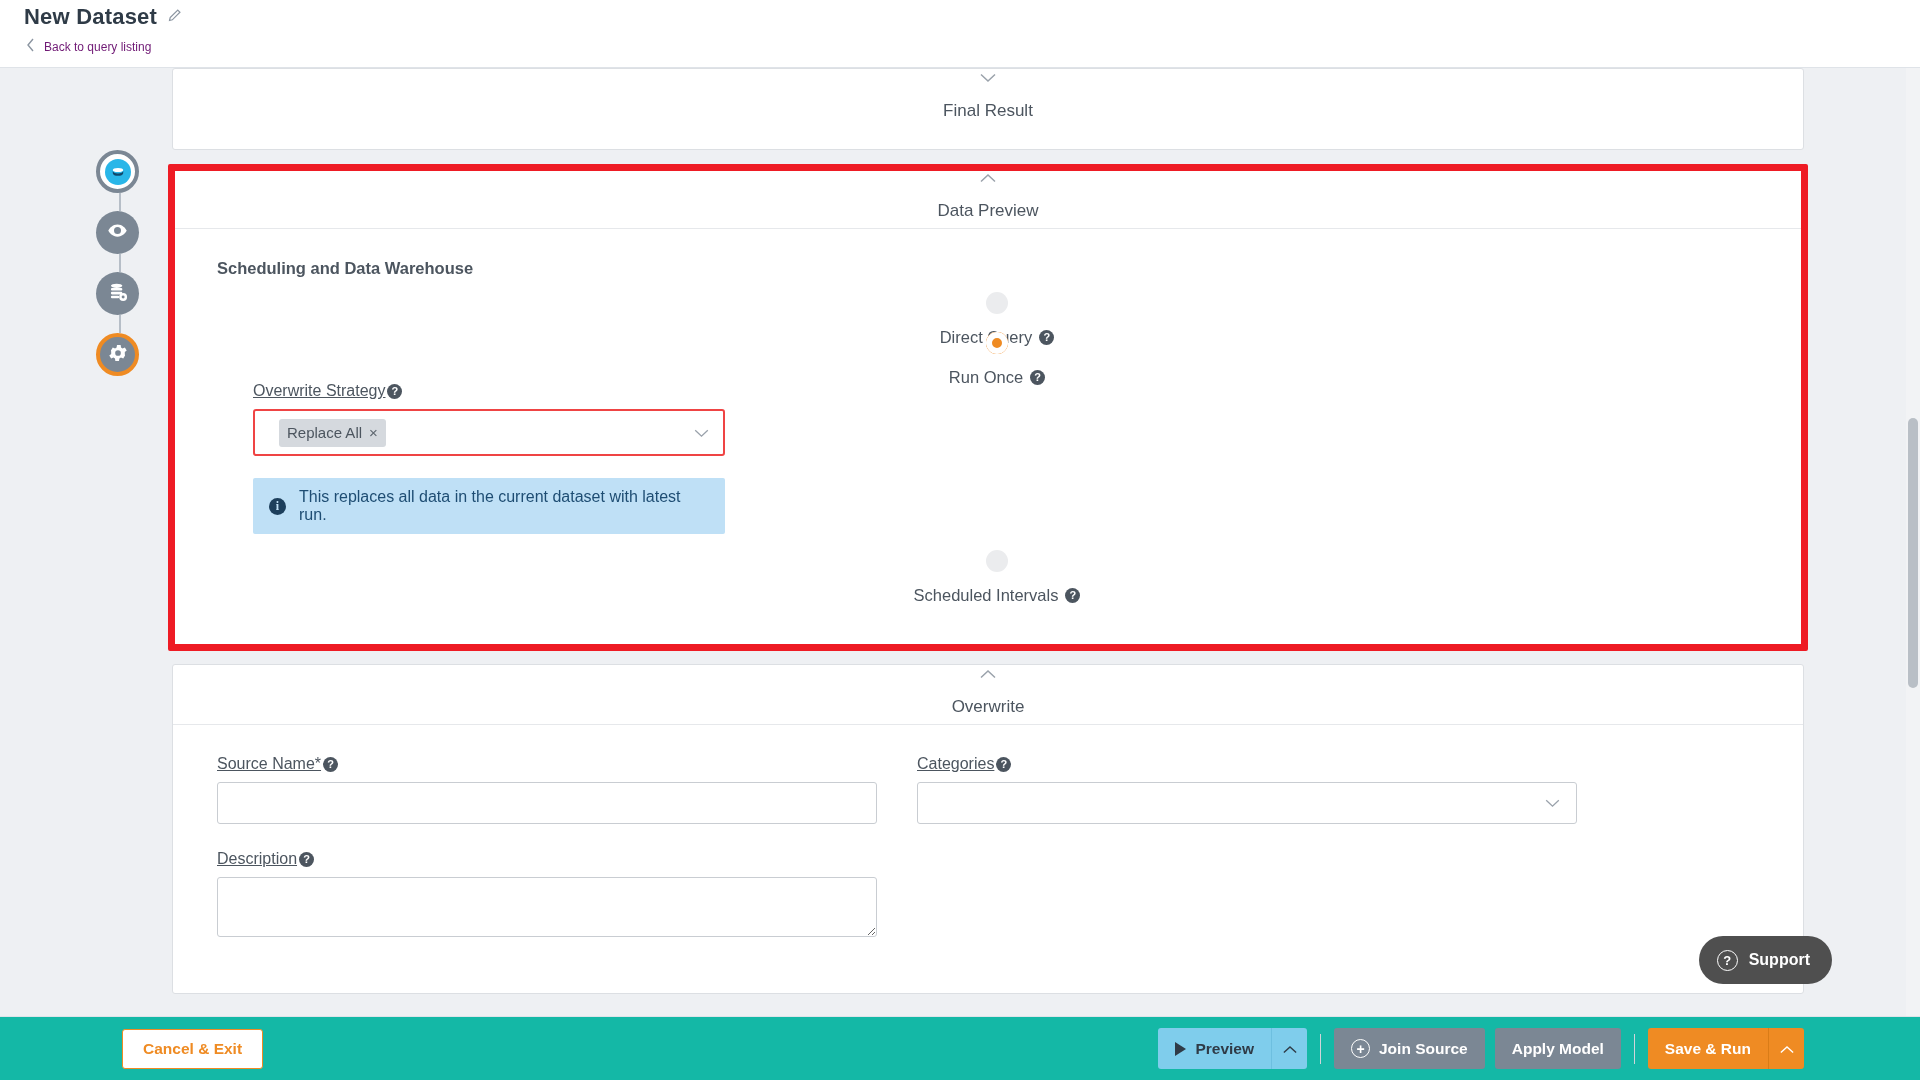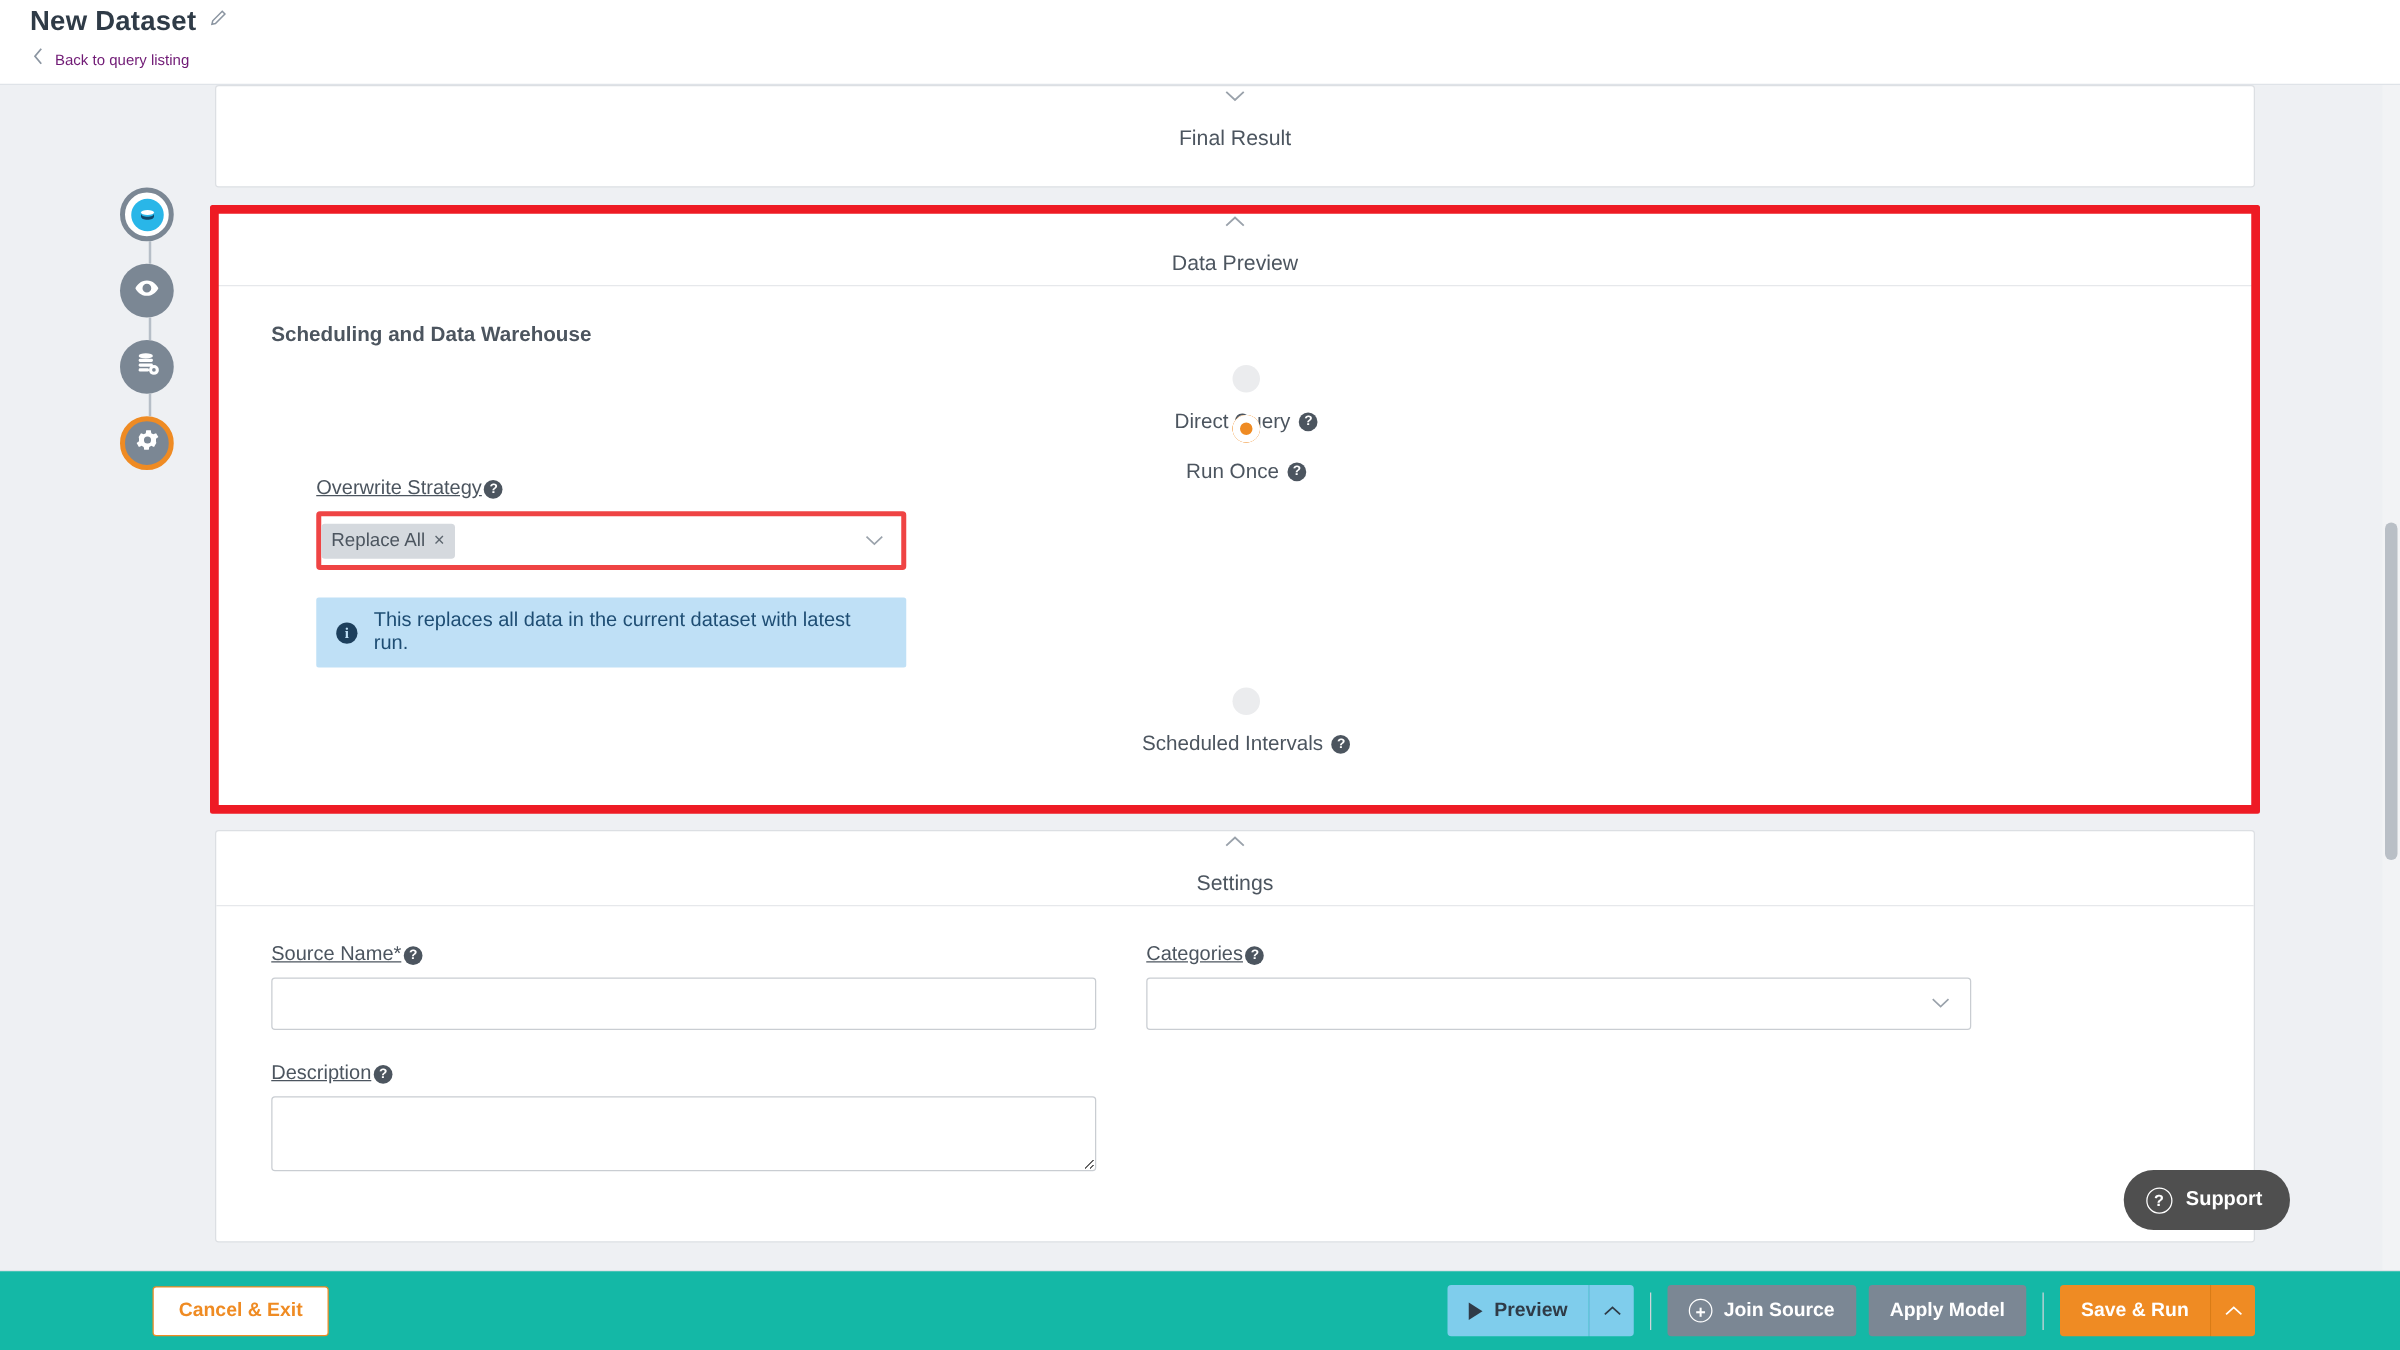--- a/index.html
+++ b/index.html
@@ -75,22 +75,22 @@
   .help {
     width: 15px; height: 15px; border-radius: 50%; background: #4c555f; color: #fff;
     font-size: 11px; font-weight: bold; line-height: 15px; text-align: center;
     display: inline-block; flex: none; cursor: pointer;
   }
 
   .sub-field { margin: 10px 0 0 36px; }
   .field-label { font-size: 16px; color: #4c555f; display: flex; align-items: center; gap: 2px; margin-bottom: 9px; text-decoration: underline; }
 
   .multiselect {
-    width: 472px; height: 47px; border: 4px solid #ef4444; border-radius: 3px;
-    background: #fff; display: flex; align-items: center; padding: 0 0;
+    width: 472px; height: 47px; border: 2px solid #ef4444; border-radius: 3px;
+    background: #fff; display: flex; align-items: center; padding: 0 24px;
     position: relative; cursor: pointer;
   }
   .chip {
     background: #d5d9de; border-radius: 3px; height: 28px; padding: 0 8px;
     display: flex; align-items: center; gap: 7px; font-size: 15px; color: #4c555f;
   }
   .chip-x { color: #5d666f; font-size: 15px; cursor: pointer; line-height: 1; }
   .ms-caret { position: absolute; right: 14px; top: 50%; transform: translateY(-50%); color: #9aa2ab; }
 
   .info-banner {
@@ -314,21 +314,21 @@
 
   <div class="highlight-frame"></div>
 
   <div class="card" style="top:596px;height:330px;">
     <div class="card-head">
       <span class="caret">
         <svg width="16" height="10" viewBox="0 0 16 10" fill="none" stroke="currentColor" stroke-width="1.5">
             <path d="M1 8.5L8 2l7 6.5"></path>
           </svg>
       </span>
-      <span class="card-title">Settings</span>
+      <span class="card-title">Overwrite</span>
     </div>
     <div class="settings-body">
       <div class="grid2">
         <div class="col">
           <div class="field-label">
             <span>Source Name*</span>
             <span class="help">?</span>
           </div>
           <input class="text-input" type="text" value="" style="">
         </div>

